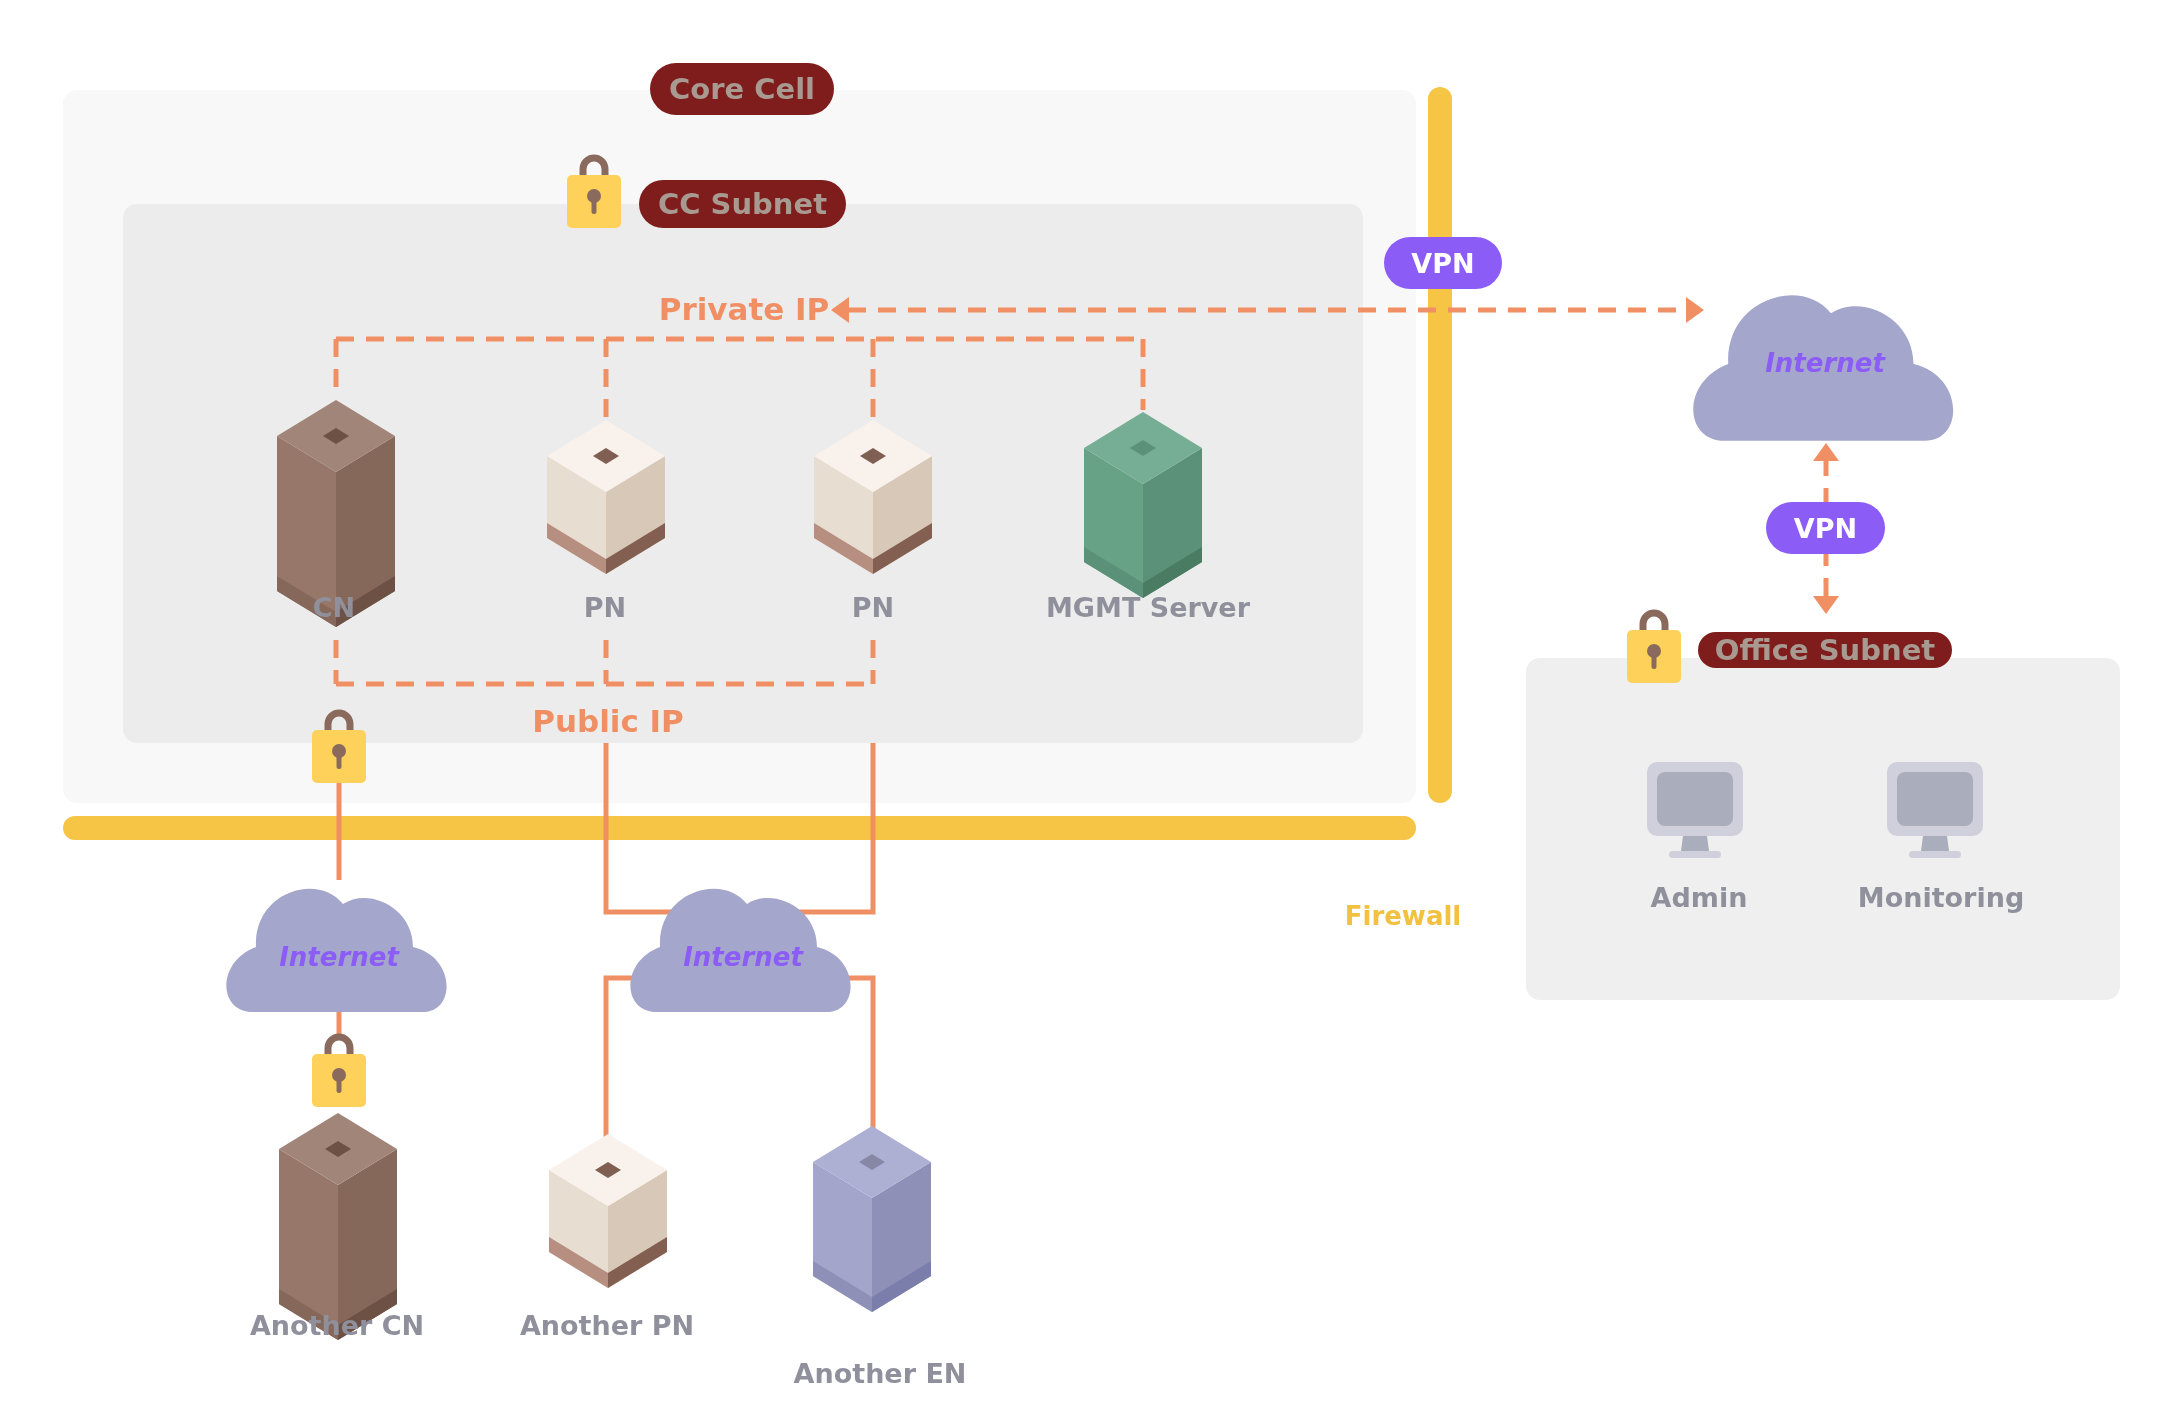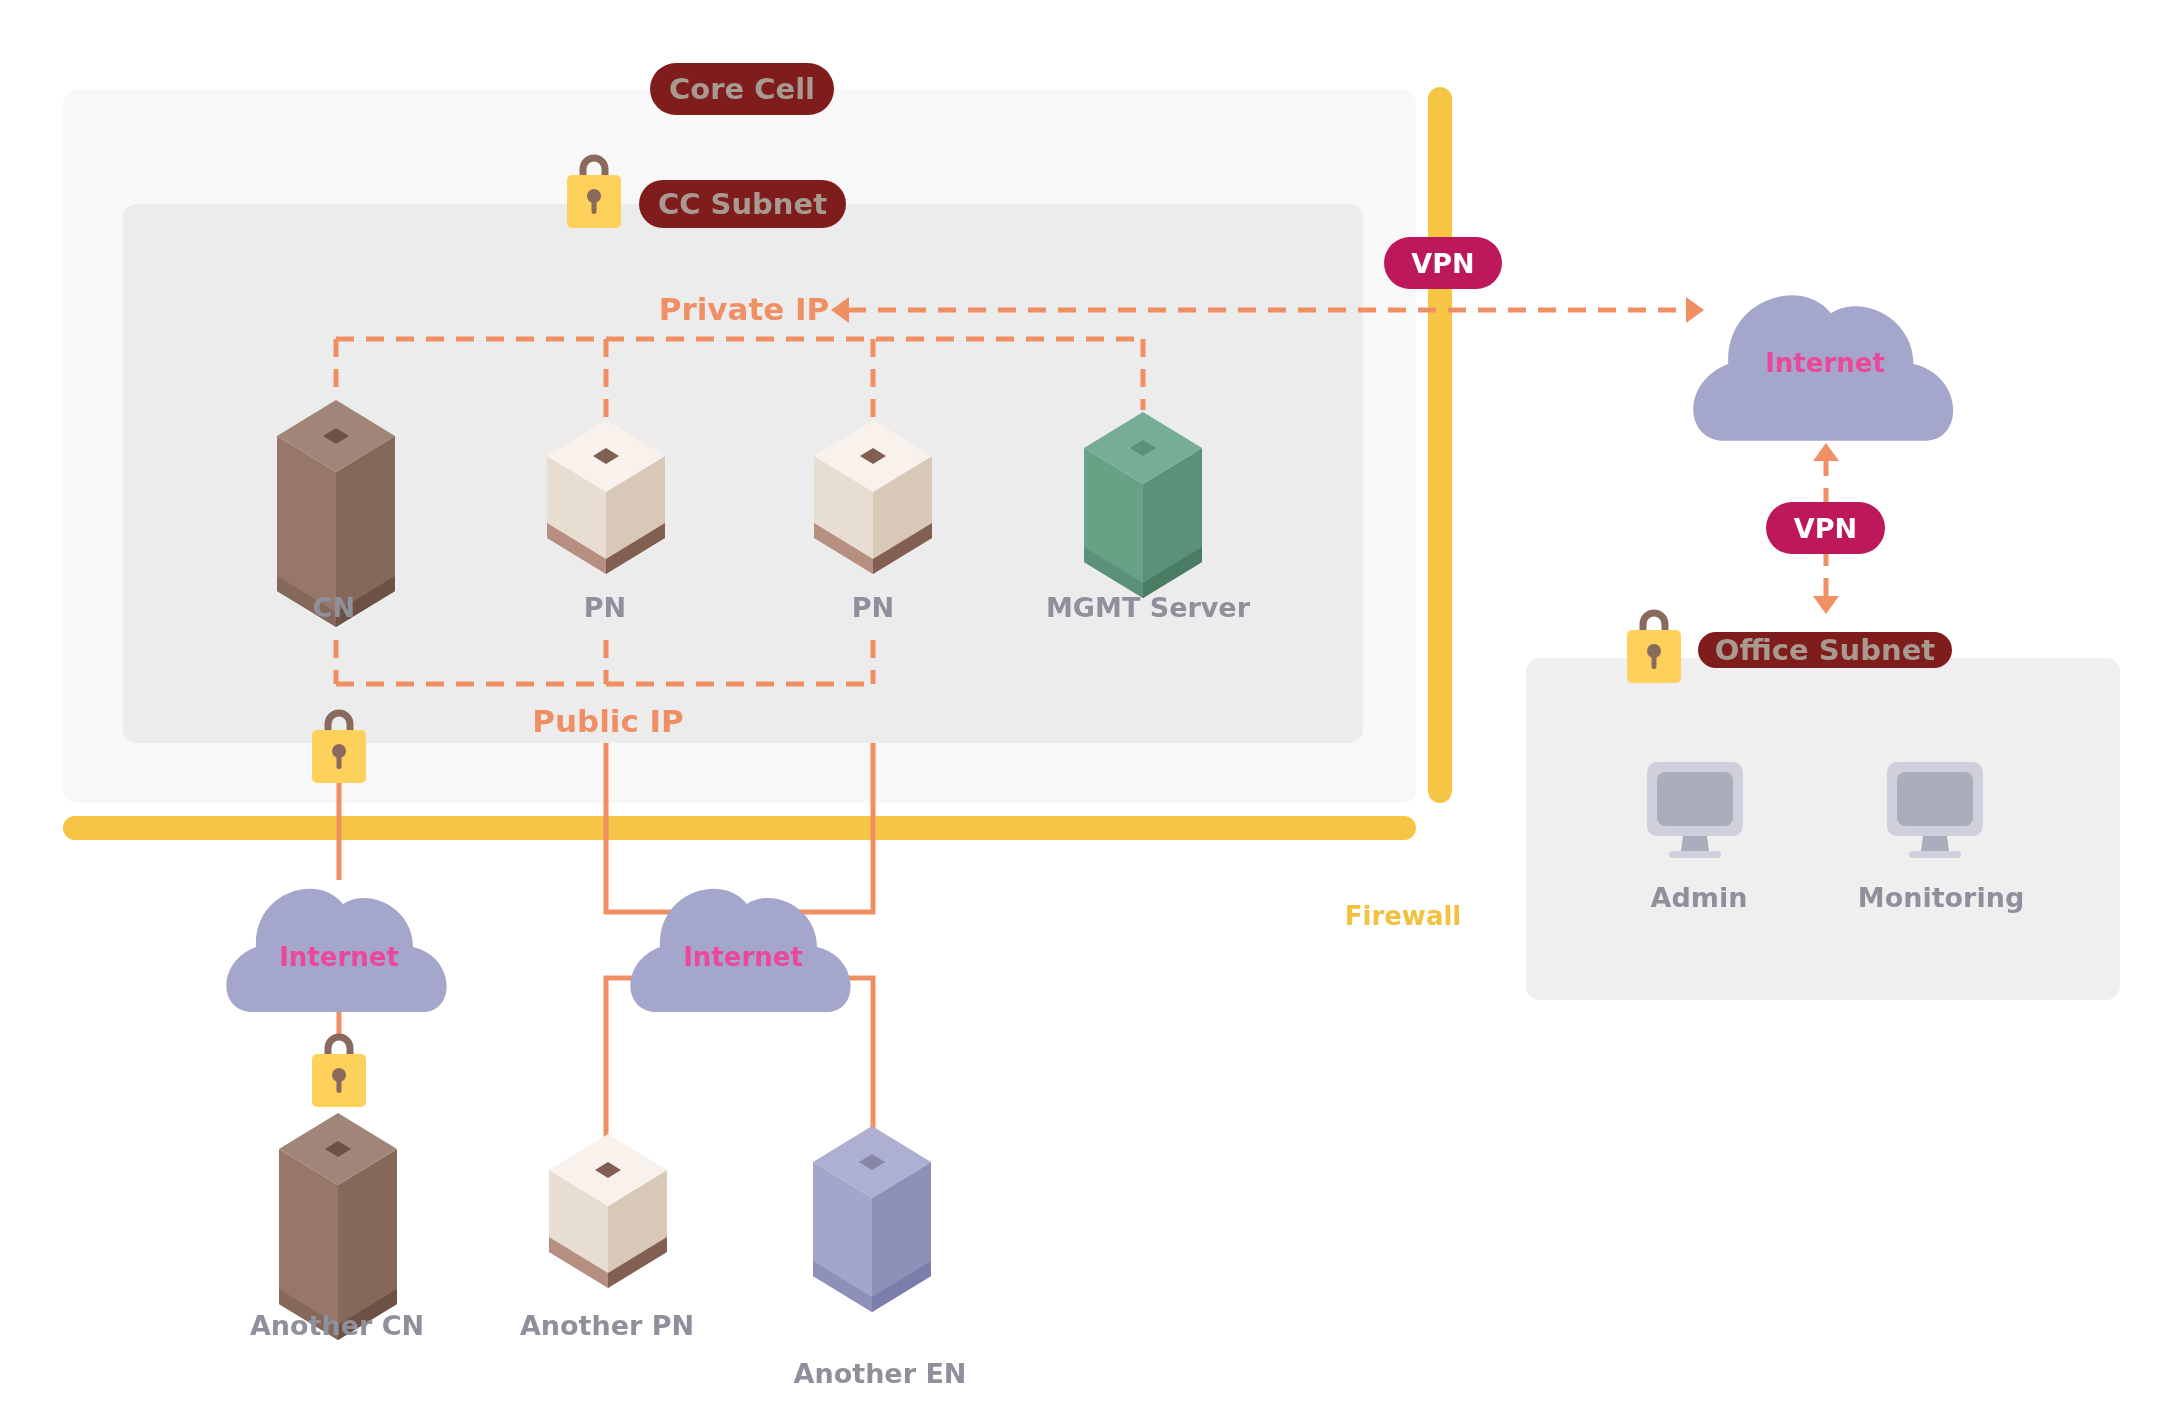--- a/index.html
+++ b/index.html
@@ -1,25 +1,25 @@
 <!DOCTYPE html>
 <html><head>
 <meta charset="utf-8">
 <style>
   html,body{margin:0;padding:0;background:#ffffff;}
   body{width:2175px;height:1410px;position:relative;overflow:hidden;font-family:"DejaVu Sans","Liberation Sans",sans-serif;}
   .zone{position:absolute;border-radius:14px;}
   .pill{position:absolute;display:flex;align-items:center;justify-content:center;border-radius:999px;font-weight:bold;white-space:nowrap;}
   .pill-dark{background:#7f1d1d;color:#a89a91;font-size:29px;}
-  .pill-vpn{background:#be185d;color:#ffffff;font-size:27px;}
+  .pill-vpn{background:#8b5cf6;color:#ffffff;font-size:27px;}
   .lbl{position:absolute;transform:translate(-50%,-50%);white-space:nowrap;font-weight:bold;}
   .node-lbl{color:#8f909c;font-size:27px;}
   .ip-lbl{color:#f08f63;font-size:31px;}
   .fw-lbl{color:#f2c140;font-size:26px;margin-top:40px;}
-  .cloud-lbl{color:#ec4899;font-size:26px;}
+  .cloud-lbl{color:#8b5cf6;font-size:26px;font-style:italic;}
   svg.overlay{position:absolute;left:0;top:0;}
 </style>
 </head>
 <body>
 
 <div class="zone" style="left:63px;top:90px;width:1353px;height:713px;background:#f8f8f8;"></div>
 <div class="zone" style="left:123px;top:204px;width:1240px;height:539px;background:#ececec;"></div>
 <div class="zone" style="left:1526px;top:658px;width:594px;height:342px;background:#efefef;"></div>
 
 <svg class="overlay" width="2175" height="1410" viewBox="0 0 2175 1410">

